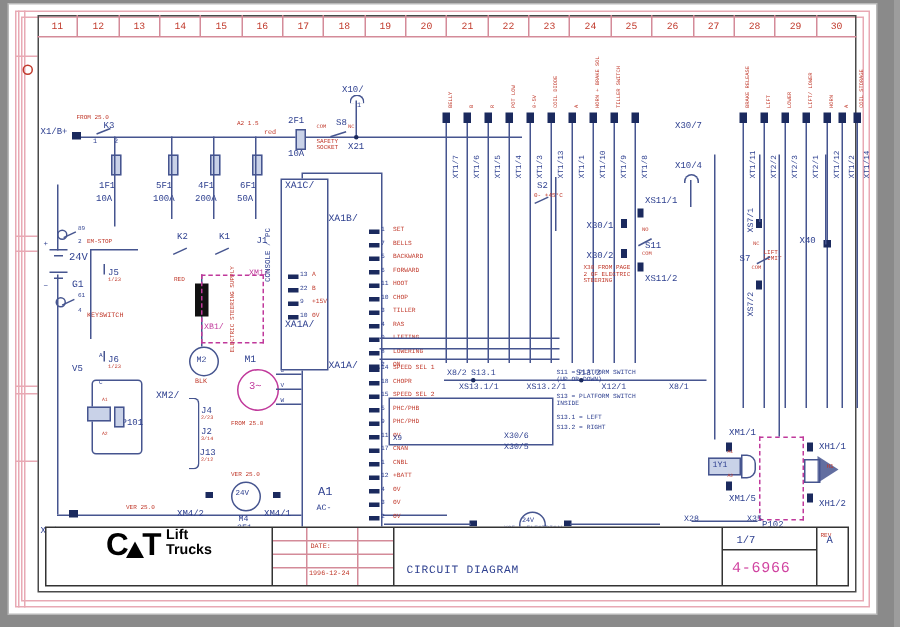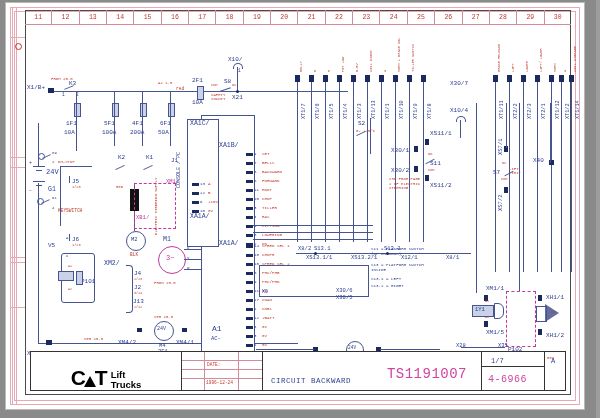--- a/index.html
+++ b/index.html
@@ -28,21 +28,21 @@
   .term{position:absolute;width:4px;height:6px;background:#1b2a5e;}
   .box{position:absolute;border:1px solid #46558f;}
   .dashbox{position:absolute;border:1px dashed #c0399b;}
   .circ{position:absolute;border:1px solid #46558f;border-radius:50%;}
   .pin{position:absolute;width:7px;height:3px;background:#1b2a5e;}
   .fuse{position:absolute;width:5px;height:12px;border:1px solid #46558f;background:#c9d2e8;}
   
   #tb{position:absolute;left:24px;bottom:18px;right:18px;height:38px;border:1px solid #333;background:#fff;display:flex;font-family:"Liberation Mono",monospace;}
   #tb .cell{border-right:1px solid #333;position:relative;}
   #tb .cell:last-child{border-right:none;}
-  .cat-wrap{width:150px;display:flex;align-items:flex-end;justify-content:center;gap:4px;}
+  .cat-wrap{width:150px;display:flex;align-items:flex-start;justify-content:center;gap:4px;}
   .cat-logo{font-family:"Liberation Sans",sans-serif;font-weight:bold;font-size:21px;letter-spacing:-1px;color:#000;position:relative;}
   .cat-tri{display:inline-block;width:0;height:0;border-left:6px solid transparent;border-right:6px solid transparent;border-bottom:11px solid #000;position:relative;top:2px;margin:0 -1px;}
   .cat-lift{font-family:"Liberation Sans",sans-serif;font-size:9.5px;font-weight:bold;line-height:1.05;color:#000;}
   .datecell{width:80px;}
   .datecell .r{position:absolute;left:0;right:0;border-bottom:1px solid #d48b99;}
   .datecell .v{position:absolute;top:0;bottom:0;border-left:1px solid #d48b99;}
   .datecell span{position:absolute;font-size:4.5px;color:#c0392b;}
   .cdcell{flex:1;position:relative;}
   .cdcell .cd{position:absolute;left:8px;bottom:5px;font-size:7.5px;color:#2d3f8f;letter-spacing:.5px;}
   .cdcell .ts{position:absolute;right:14px;bottom:8px;font-size:14px;color:#d043a0;letter-spacing:.5px;}
@@ -550,22 +550,21 @@
       <div class="cell datecell">
         <div class="r" style="top:8px"></div>
         <div class="r" style="top:17px"></div>
         <div class="r" style="top:26px"></div>
         <div class="v" style="left:22px"></div>
         <div class="v" style="left:56px"></div>
         <span style="left:25px;top:10px;">DATE:</span>
         <span style="left:24px;top:28px;">1996-12-24</span>
       </div>
       <div class="cell cdcell">
-        <div class="cd">CIRCUIT BACKWARD</div>
-        <div class="ts">TS1191007</div>
+        <div class="cd">CIRCUIT DIAGRAM</div>
       </div>
       <div class="cell pgcell">
         <div class="pg">1/7</div>
         <div class="hr"></div>
         <div class="dn">4-6966</div>
       </div>
       <div class="cell revcell">
         <div class="rt">REV</div>
         <div class="rv">A</div>
       </div>

